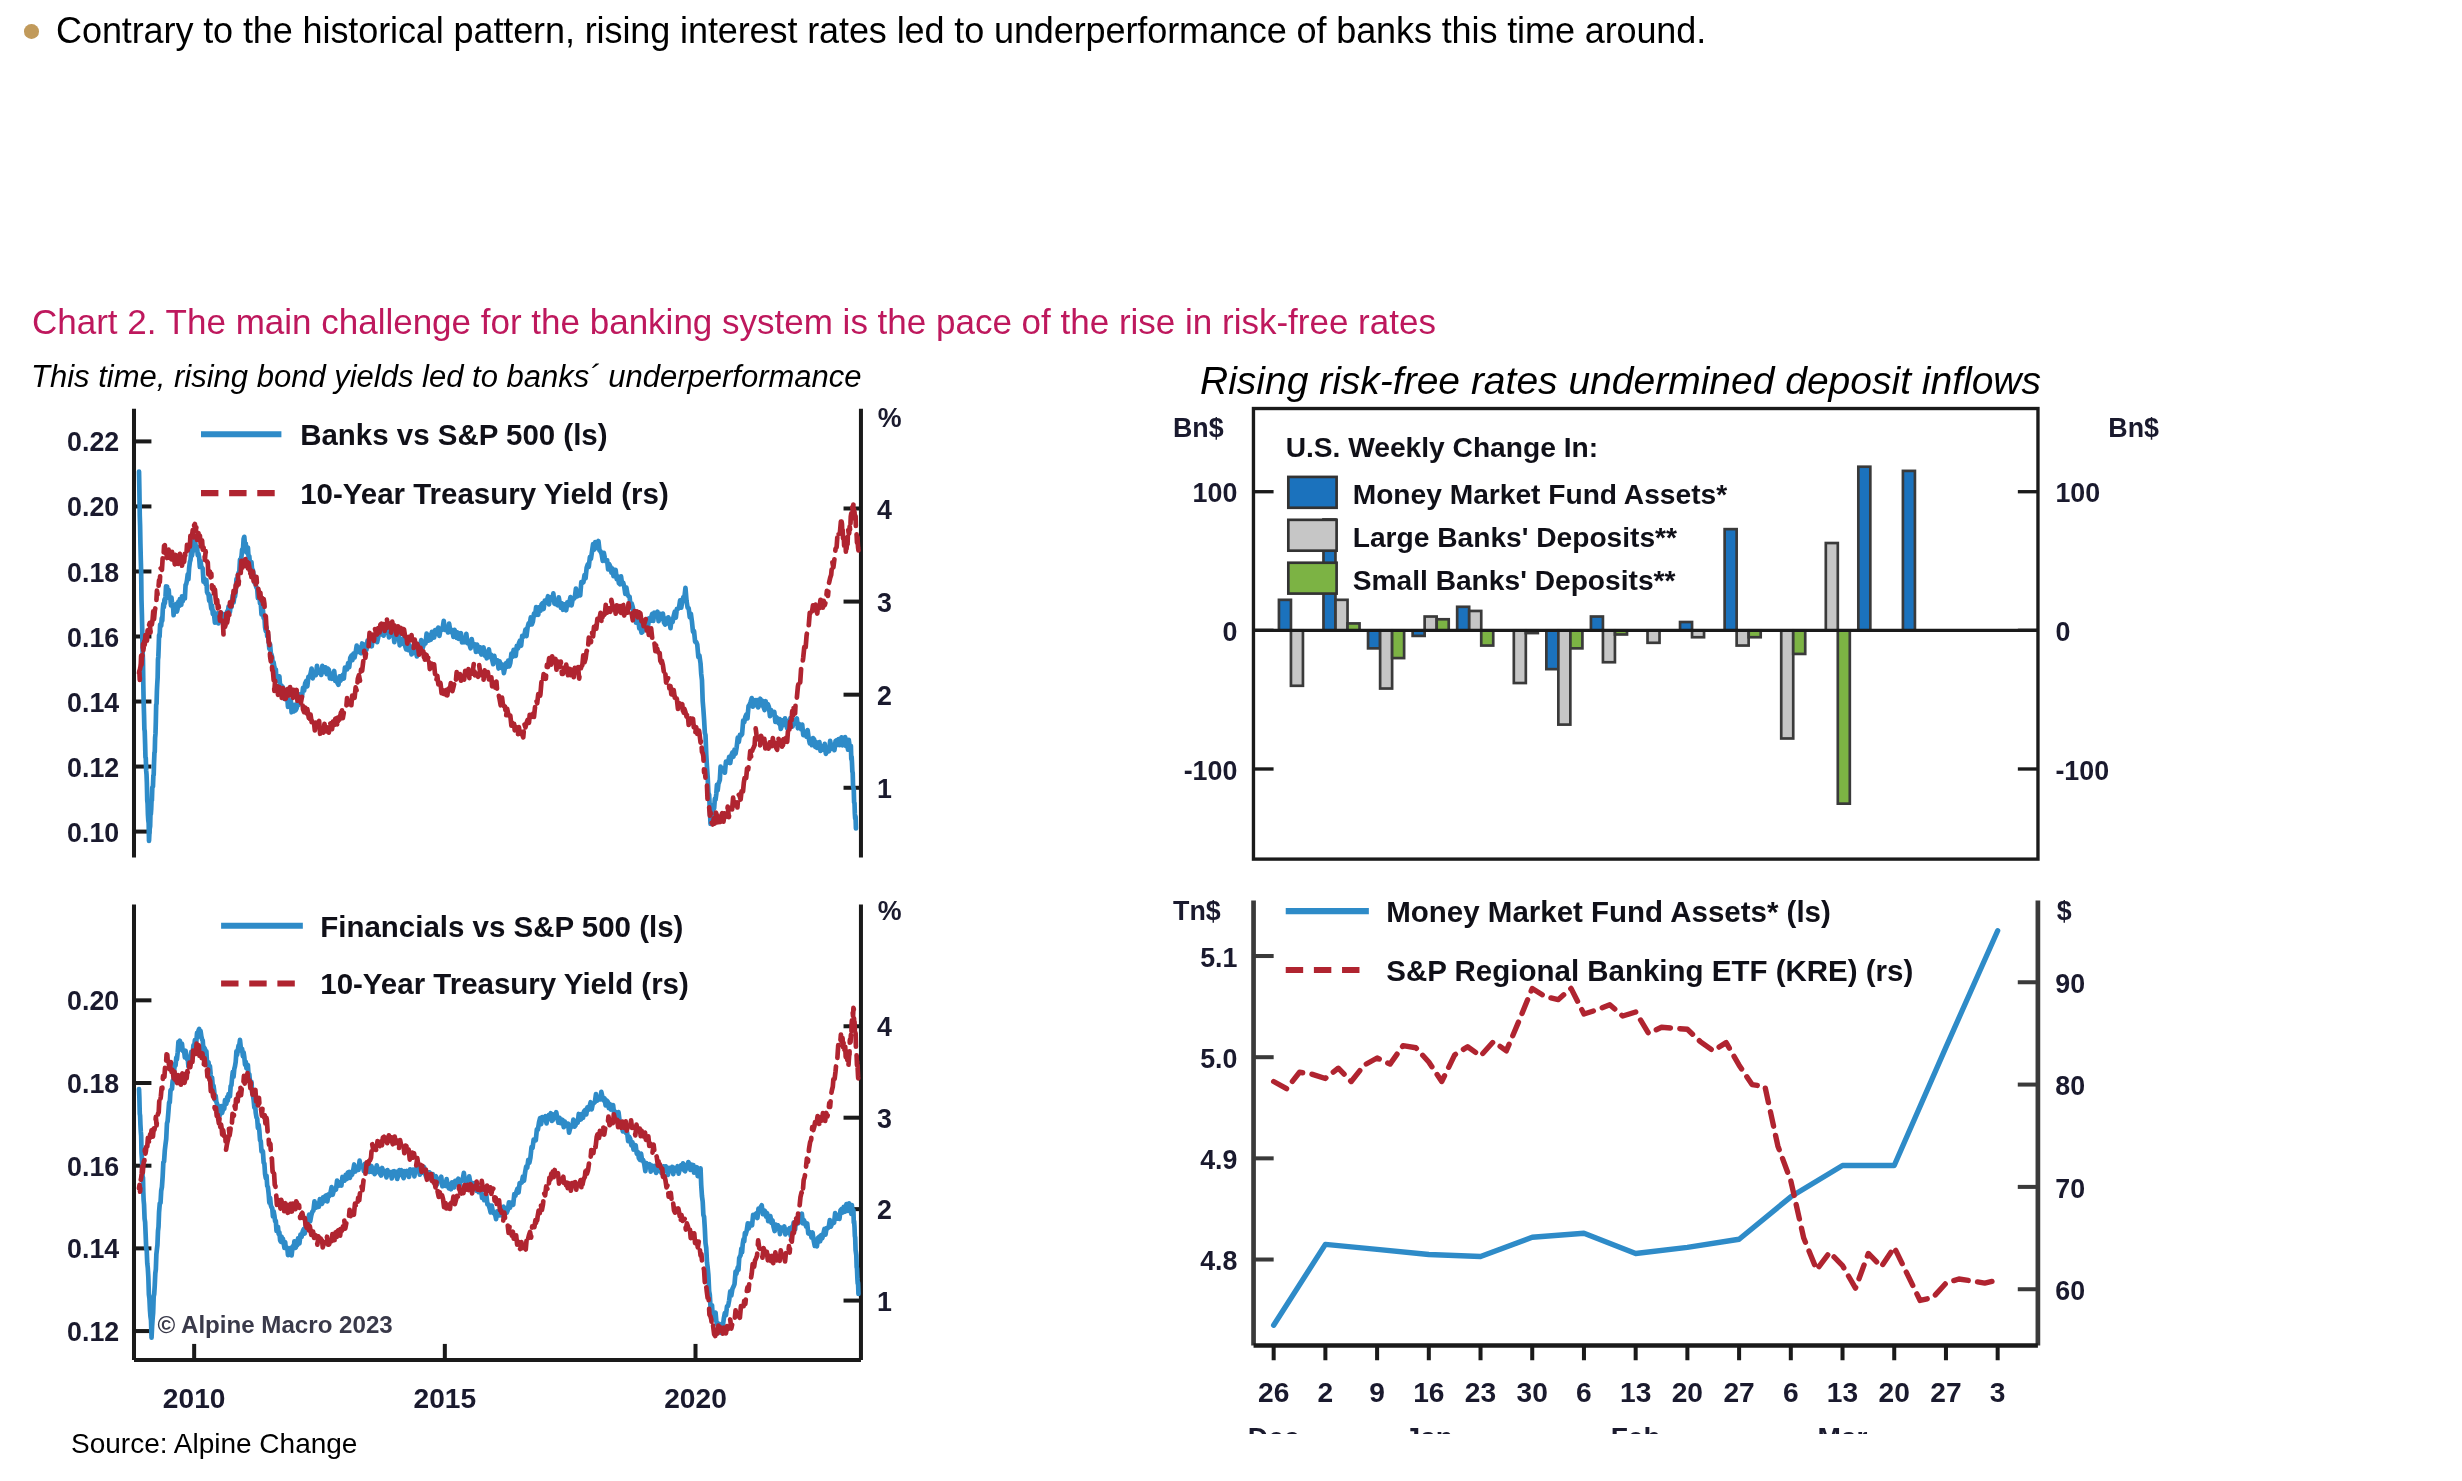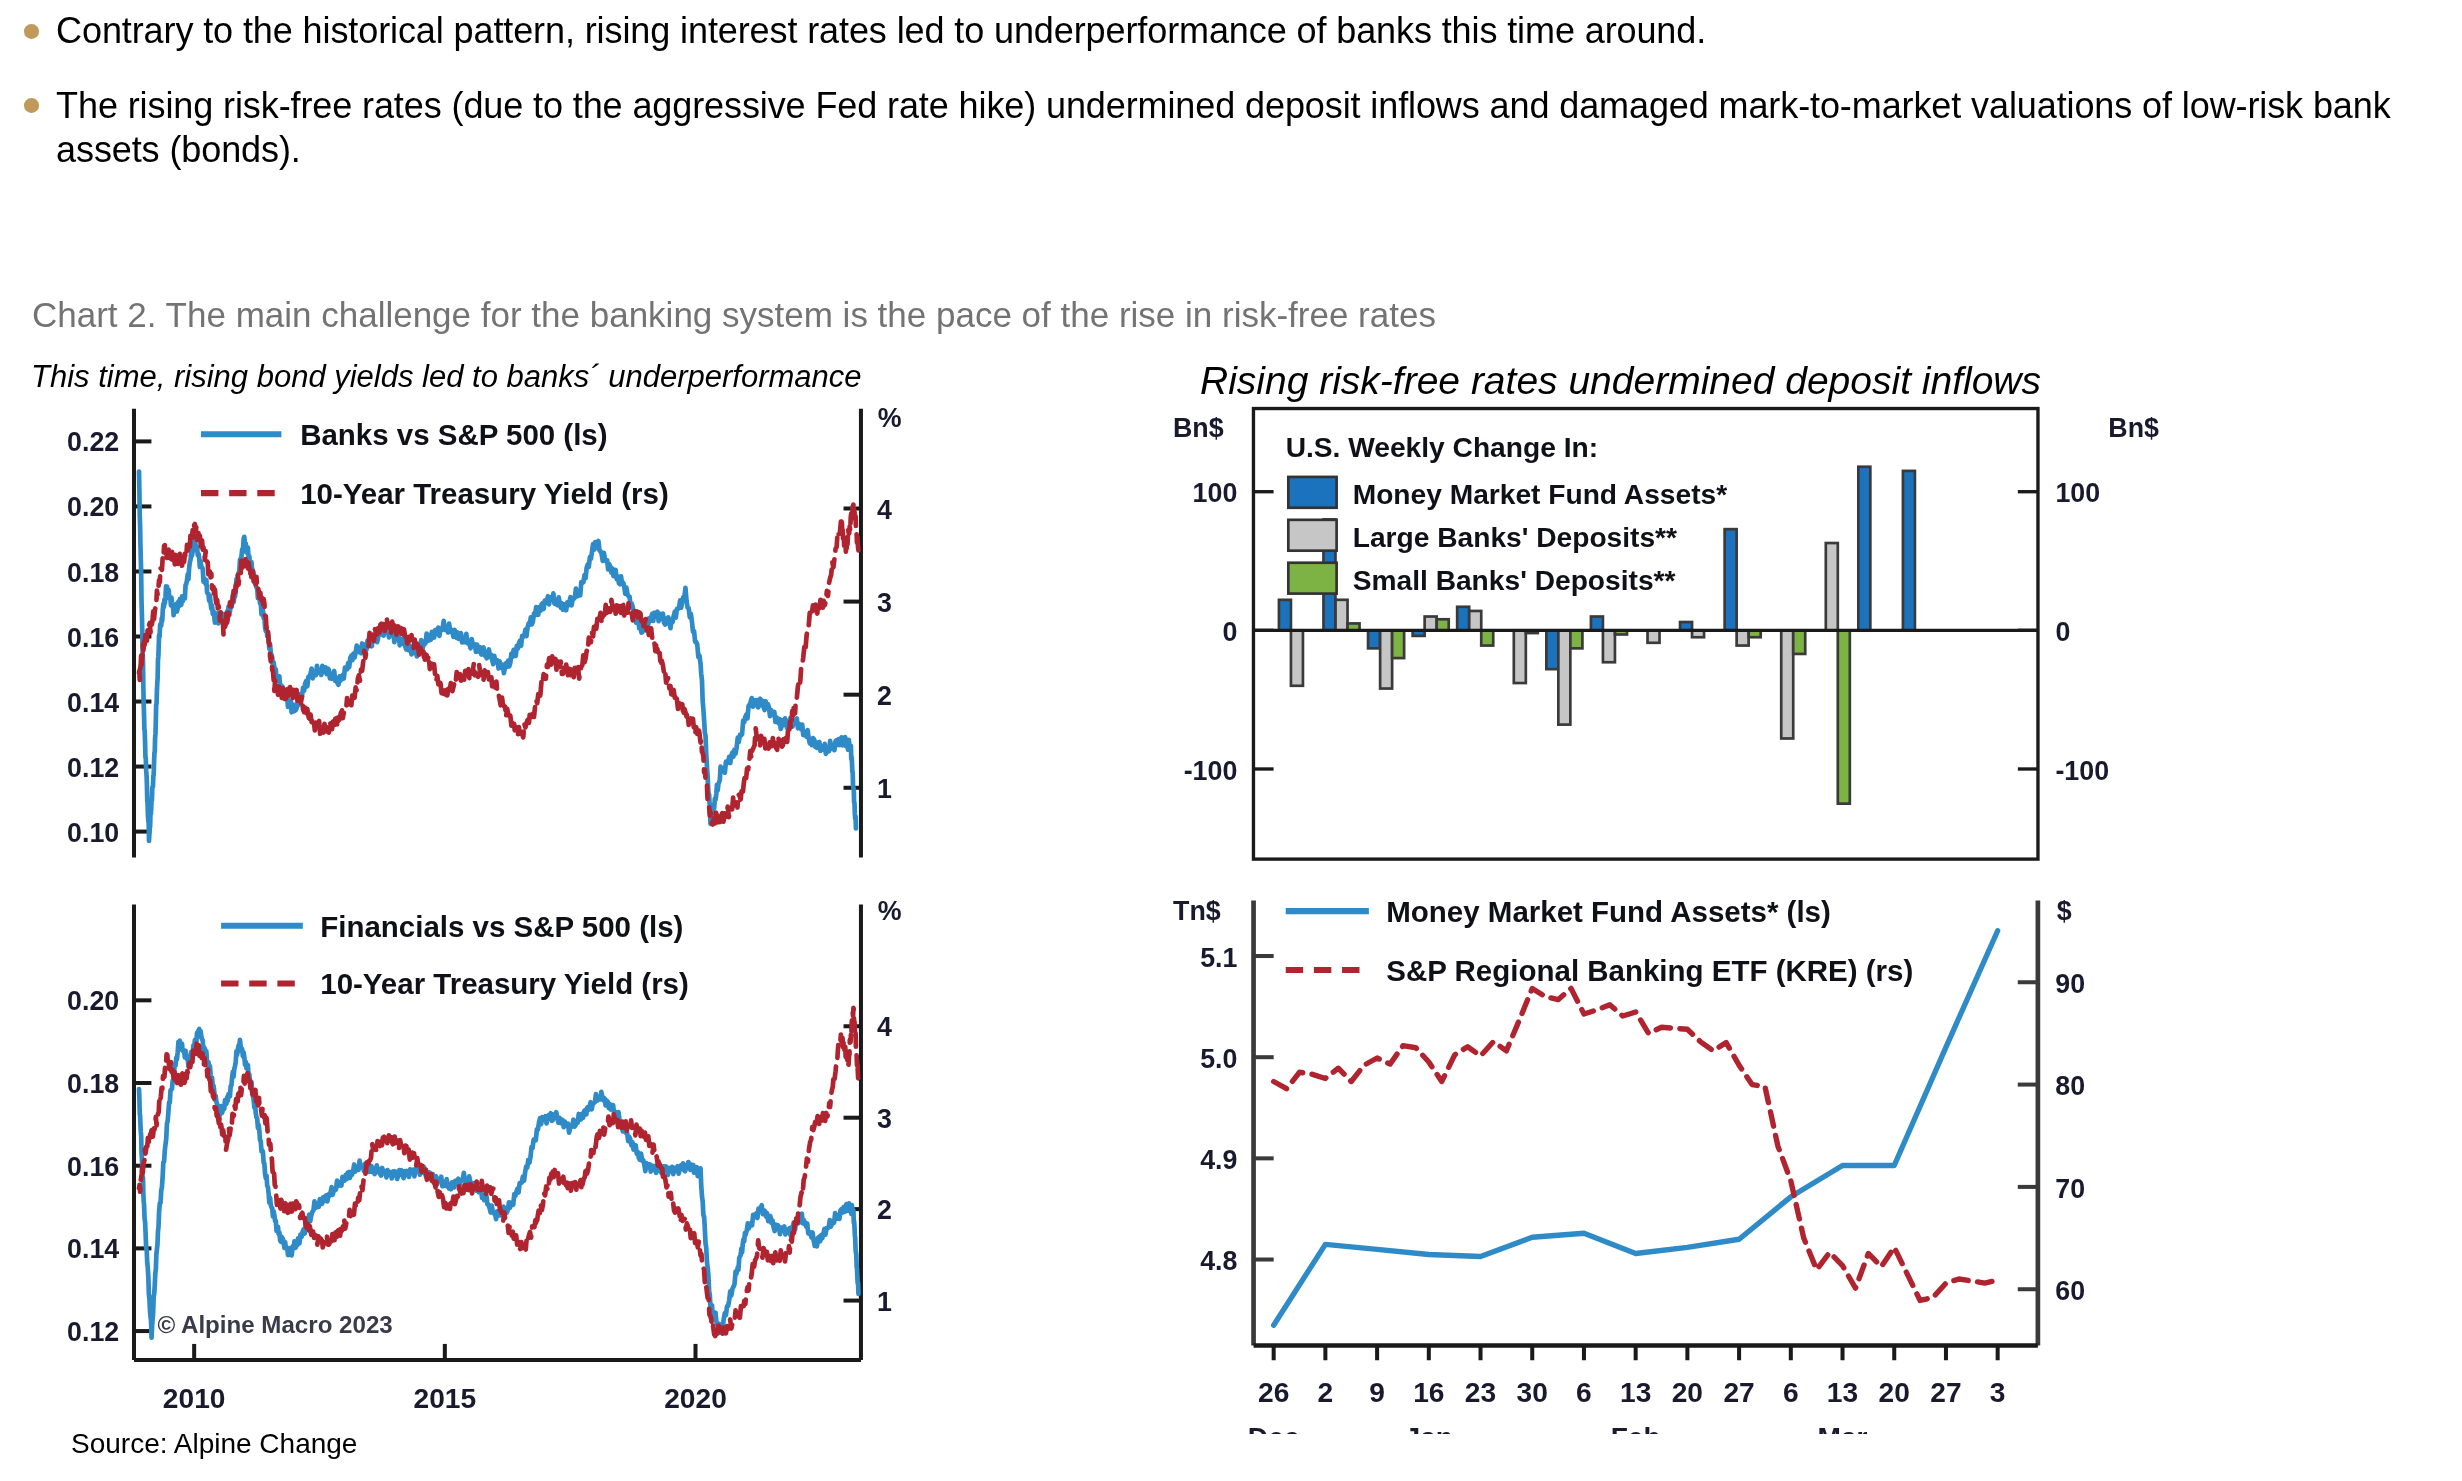--- a/index.html
+++ b/index.html
@@ -6,21 +6,21 @@
   body{width:2462px;height:1482px;font-family:"Liberation Sans",sans-serif;color:#000;overflow:hidden;}
   .page{position:relative;width:2106px;height:1482px;}
 
   
   .bullets{position:absolute;left:0;top:9.4px;width:2453px;}
   .bullet{display:flex;align-items:flex-start;margin-bottom:29.5px;}
   .bullet .dot{width:14.7px;height:14.7px;border-radius:50%;background:#c19a5b;flex:0 0 14.7px;margin:14.7px 17.4px 0 24px;}
   .bullet .txt{font-size:36px;line-height:1.24;font-family:"Liberation Sans",sans-serif;font-stretch:condensed;letter-spacing:-0.1px;}
 
   
-  .chart-title{position:absolute;left:32px;top:295px;font-size:35px;color:#737373;white-space:nowrap;}
+  .chart-title{position:absolute;left:32px;top:302px;font-size:35px;color:#be185d;white-space:nowrap;}
   .sub-left{position:absolute;left:31px;top:359px;font-size:31px;font-style:italic;white-space:nowrap;text-align:right;}
   .sub-right{position:absolute;left:1200px;top:359px;font-size:39px;font-style:italic;white-space:nowrap;}
   .source{position:absolute;left:71px;top:1428px;font-size:28px;}
 
   
   .panel{position:absolute;}
   svg{display:block;}
   .axlabel{font-size:40px;font-weight:bold;fill:#1a1a2e;font-family:"Liberation Sans",sans-serif;}
   .axunit{font-size:40px;font-weight:bold;fill:#1a1a2e;font-family:"Liberation Sans",sans-serif;}
   .legtext{font-size:44px;font-weight:bold;fill:#101018;font-family:"Liberation Sans",sans-serif;}
@@ -30,24 +30,20 @@
 </style>
 </head>
 <body>
 
 <div class="page">
 
   <div class="bullets">
     <div class="bullet">
       <span class="dot"></span>
       <span class="txt">Contrary to the historical pattern, rising interest rates led to underperformance of banks this time around.</span>
-    </div>
-    <div class="bullet">
-      <span class="dot"></span>
-      <span class="txt">The rising risk-free rates (due to the aggressive Fed rate hike) undermined deposit inflows and damaged mark-to-market valuations of low-risk bank assets (bonds).</span>
     </div>
   </div>
 
   <div class="chart-title">Chart 2. The main challenge for the banking system is the pace of the rise in risk-free rates</div>
   <div class="sub-left">This time, rising bond yields led to banks´ underperformance</div>
   <div class="sub-right">Rising risk-free rates undermined deposit inflows</div>
   <div class="source">Source: Alpine Change</div>
 
   <div class="panel" style="left:0px;top:395px;">
     <svg width="938" height="483" viewBox="0 0 1400 720">

